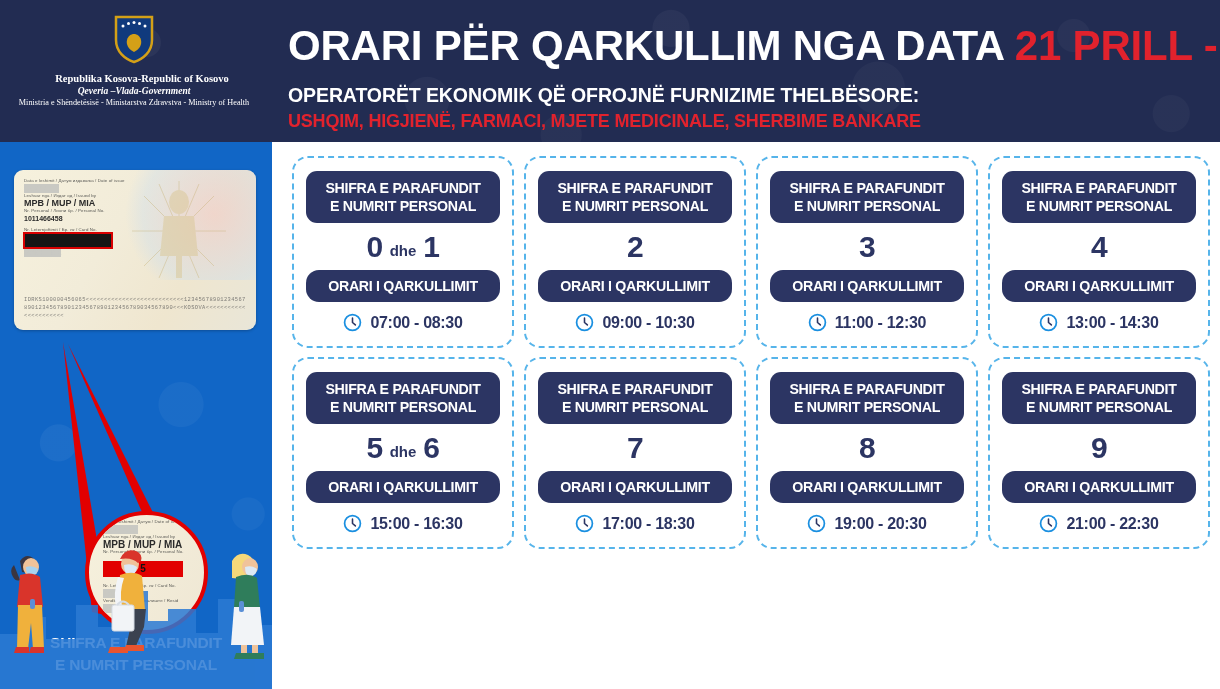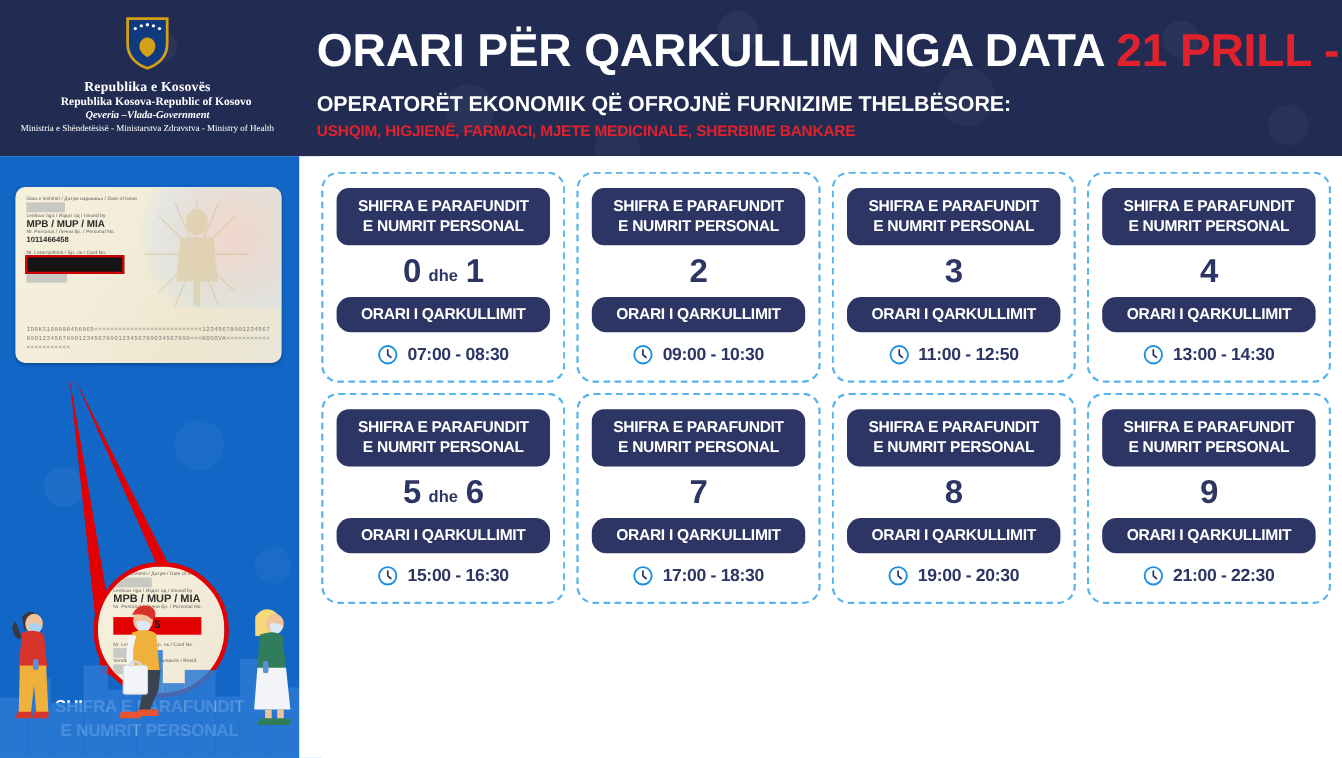--- a/index.html
+++ b/index.html
@@ -45,21 +45,21 @@
     font-size:42px;font-weight:bold;color:#ffffff;letter-spacing:-.2px;
     white-space:nowrap;
   }
   .head-title .red{color:#e1222d;}
   .head-sub1{
     position:absolute;left:288px;top:84px;width:920px;
     font-size:19.5px;font-weight:bold;color:#ffffff;letter-spacing:-.1px;white-space:nowrap;
   }
   .head-sub2{
     position:absolute;left:288px;top:111px;width:920px;
-    font-size:14px;font-weight:bold;color:#e1222d;letter-spacing:-.2px;white-space:nowrap;
+    font-size:18px;font-weight:bold;color:#e1222d;letter-spacing:-.2px;white-space:nowrap;
   }
 
   
   .sidebar{
     position:absolute;left:0;top:142px;width:272px;height:547px;
     background:#1166c6;overflow:hidden;padding-left:20px;
   }
   .side-pattern{
     position:absolute;inset:0;
     background:
@@ -175,21 +175,20 @@
         <path d="M3 3 H39 V26 C39 38 30 45 21 48 C12 45 3 38 3 26 Z" fill="#103a7d" stroke="#d4a017" stroke-width="2.5"></path>
         <path d="M21 20 C24 20 27 22 28 26 C29 30 27 35 21 38 C15 35 13 30 14 26 C15 22 18 20 21 20 Z" fill="#d4a017"></path>
         <g fill="#ffffff">
           <circle cx="10" cy="12" r="1.5"></circle>
             <circle cx="15.5" cy="9.5" r="1.5"></circle>
           <circle cx="21" cy="8.5" r="1.5"></circle>
             <circle cx="26.5" cy="9.5" r="1.5"></circle>
           <circle cx="32" cy="12" r="1.5"></circle>
         </g>
       </svg>
-      <div class="gov-l1">Republika e Kosovës</div>
       <div class="gov-l2">Republika Kosova-Republic of Kosovo</div>
       <div class="gov-l3">Qeveria –Vlada-Government</div>
       <div class="gov-l4">Ministria e Shëndetësisë - Ministarstva Zdravstva - Ministry of Health</div>
     </div>
 
     <div class="head-title"><span>ORARI PËR QARKULLIM NGA DATA </span><span class="red">21 PRILL - 23 PRILL 2020</span></div>
 
     <div class="head-sub1">OPERATORËT EKONOMIK QË OFROJNË FURNIZIME THELBËSORE:</div>
     <div class="head-sub2">USHQIM, HIGJIENË, FARMACI, MJETE MEDICINALE, SHERBIME BANKARE</div>
   </div>
@@ -362,21 +361,21 @@
         </div>
         <div class="digit-row">
           <span class="digit">3</span>
         </div>
         <div class="pill small">ORARI I QARKULLIMIT</div>
         <div class="time-row">
           <svg class="clock" viewBox="0 0 24 24">
             <circle cx="12" cy="12" r="10" fill="none" stroke="#1a8fe0" stroke-width="2.2"></circle>
             <path d="M12 6.5 V12 L15.6 15" fill="none" stroke="#2c3563" stroke-width="2" stroke-linecap="round"></path>
           </svg>
-          <span class="time-text">11:00  -  12:50</span>
+          <span class="time-text">11:00  -  12:30</span>
         </div>
       </div>
 
       <div class="card">
         <div class="pill">
           <div>SHIFRA E PARAFUNDIT</div>
           <div>E NUMRIT PERSONAL</div>
         </div>
         <div class="digit-row">
           <span class="digit">4</span>

